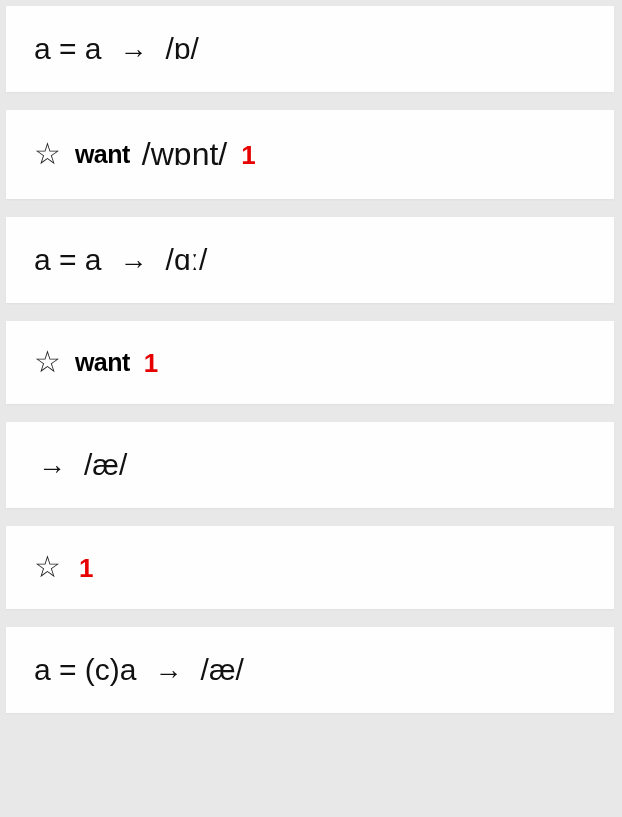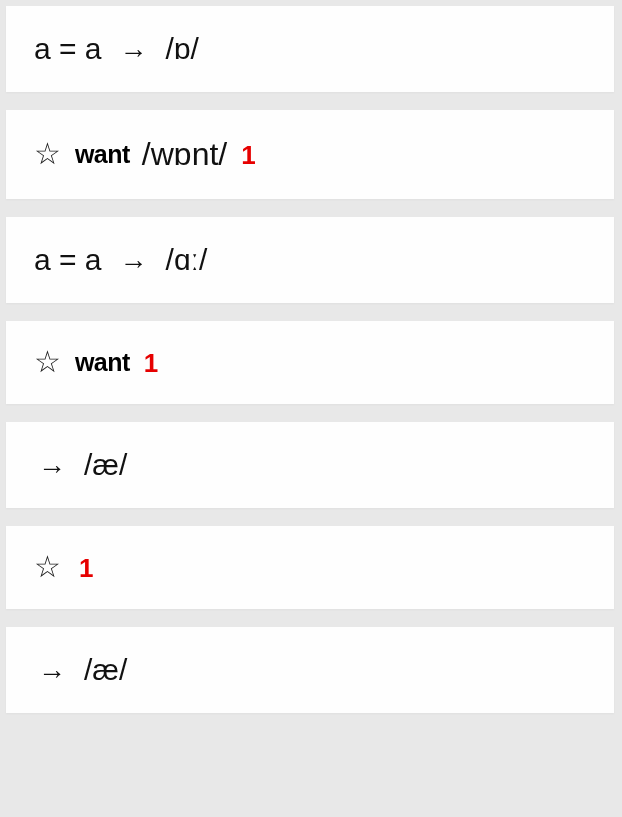--- a/index.html
+++ b/index.html
@@ -124,18 +124,19 @@
 
   <div class="card">
     <div class="word-line">
       <span class="star">☆</span>
       <span class="count">1</span>
     </div>
   </div>
 
   <div class="card">
     <div class="rule-line">
+      <span class="rule-lhs">a = (c)a</span>
       <span class="arrow">→</span>
       <span class="rule-rhs">/æ/</span>
     </div>
   </div>
 
 </div>
 
 </body></html>

